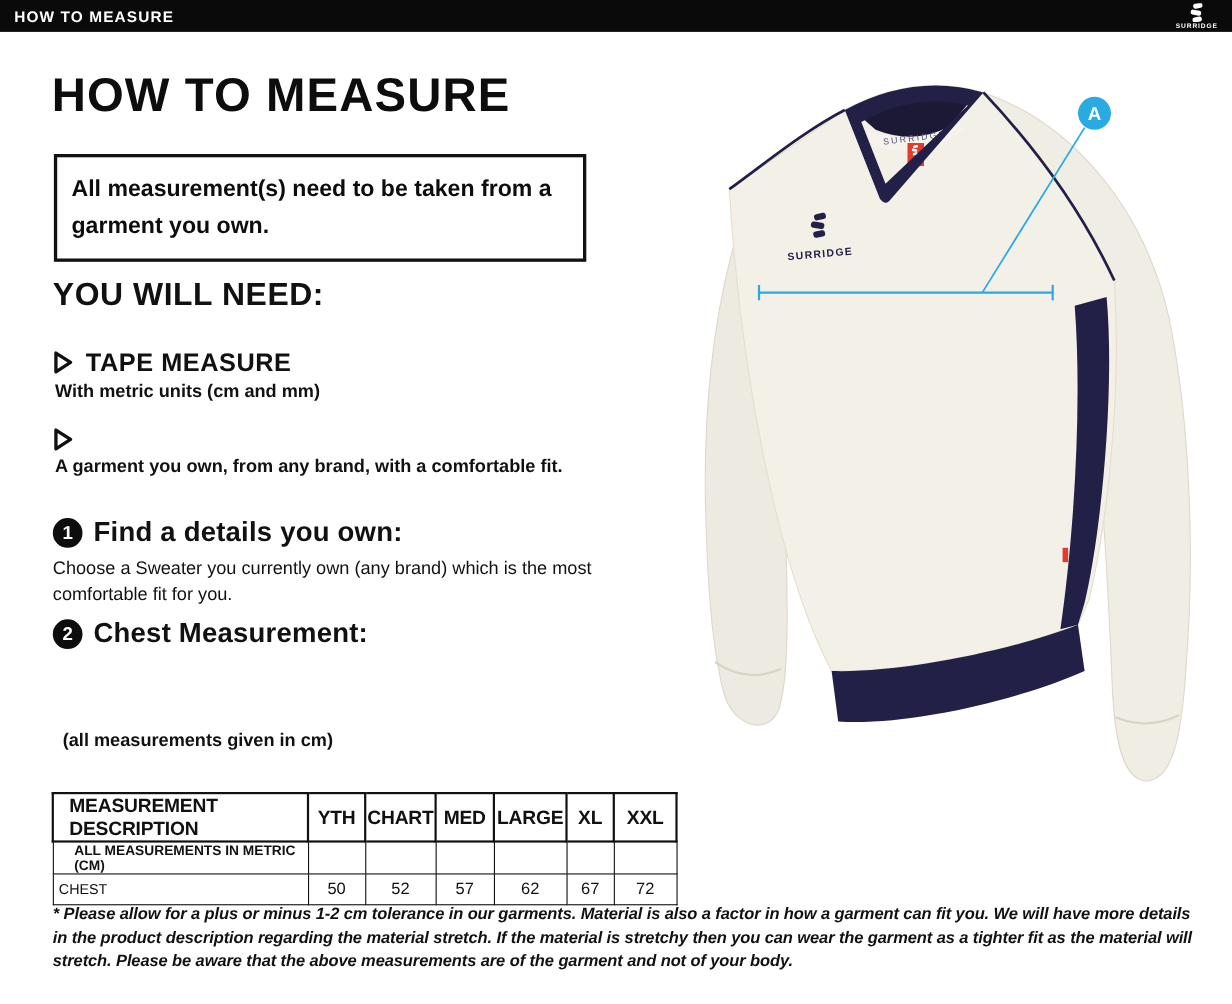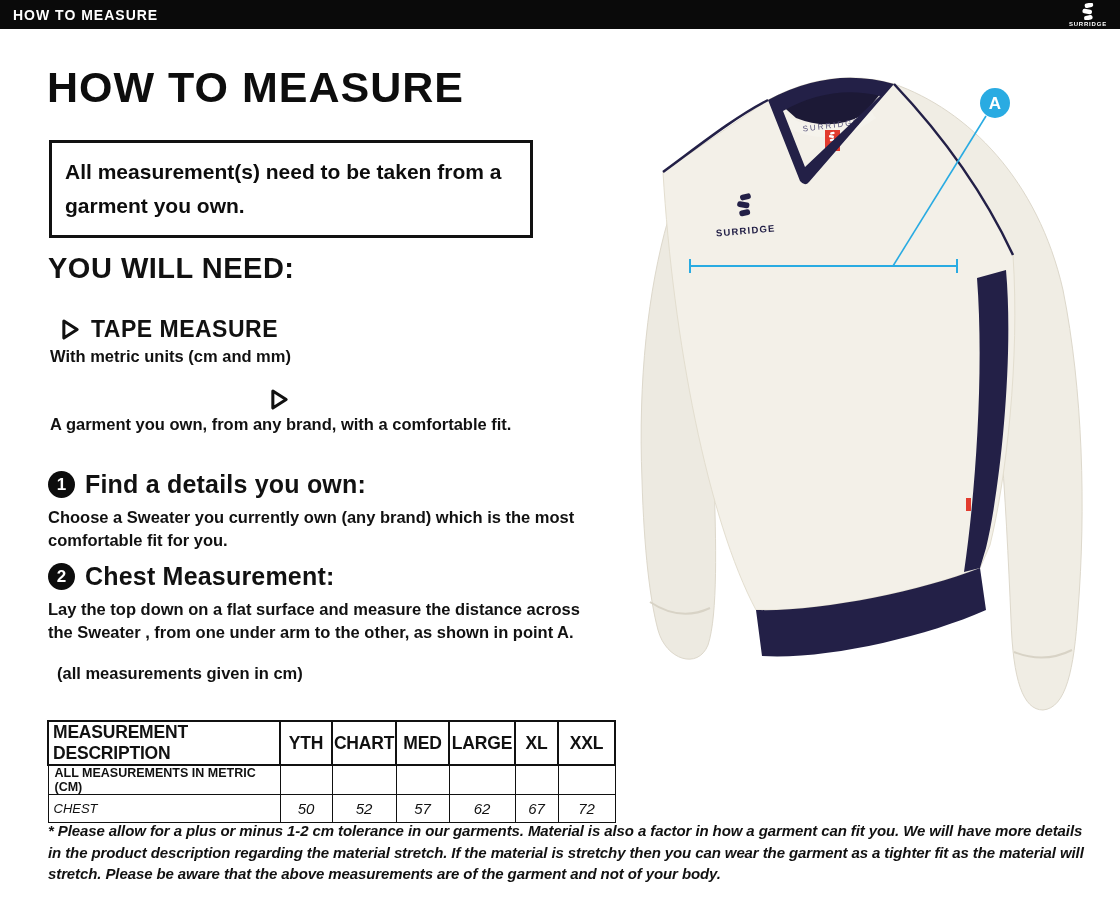--- a/index.html
+++ b/index.html
@@ -26,44 +26,44 @@
     border:3px solid #111;padding:12px 13px;
     font-size:21px;font-weight:bold;line-height:34px;color:#0d0d0d;
   }
   .ywn-heading{
     position:absolute;left:48px;top:252px;margin:0;
     font-size:29px;font-weight:800;letter-spacing:0.5px;
   }
   .need-item{position:absolute;left:48px;}
   .need-item.first{top:316px;}
   .need-item.second{top:388px;}
-  .need-title-row{display:flex;align-items:center;gap:11px;justify-content:center;}
+  .need-title-row{display:flex;align-items:center;gap:11px;}
   .need-title{font-size:23px;font-weight:800;letter-spacing:0.5px;}
   .need-desc{font-size:16.5px;font-weight:bold;margin-top:4px;margin-left:2px;}
   .step-item{position:absolute;left:48px;}
   .step-item.first{top:470px;}
   .step-item.second{top:562px;}
   .step-title-row{display:flex;align-items:center;gap:10px;}
   .step-num{
     width:27px;height:27px;border-radius:50%;background:#0d0d0d;color:#fff;
     font-size:17px;font-weight:bold;display:flex;align-items:center;justify-content:center;
   }
   .step-title{font-size:25px;font-weight:800;letter-spacing:0.2px;}
-  .step-desc{font-size:16.5px;font-weight:bold;line-height:22.5px;margin-top:7px;width:545px;}
+  .step-desc{font-size:16.5px;font-weight:normal;line-height:22.5px;margin-top:7px;width:545px;}
   .sc-heading{position:absolute;left:48px;top:664px;display:flex;align-items:flex-end;}
   .sc-big{font-size:34px;font-weight:800;letter-spacing:0.5px;line-height:34px;}
   .sc-small{font-size:16.5px;font-weight:bold;margin-left:9px;margin-bottom:2px;}
   
   table.size-table{position:absolute;left:47px;top:720px;border-collapse:collapse;}
   .size-table th,.size-table td{border:1.5px solid #111;padding:0;}
   .size-table thead th{border-width:2px;height:37px;font-size:17.5px;font-weight:bold;letter-spacing:-0.2px;}
-  .size-table thead th.desc{ text-align:left;padding-left:4px;}
+  .size-table thead th.desc{ text-align:left;padding-left:14px;}
   .size-table tr.metric td{height:24px;}
-  .size-table tr.metric td.desc{font-size:12.5px;font-weight:bold;padding-left:6px;text-align:left;}
-  .size-table tr.chest td{height:27px;font-size:15px;text-align:center;font-style:italic;}
+  .size-table tr.metric td.desc{font-size:12.5px;font-weight:bold;padding-left:19px;text-align:left;}
+  .size-table tr.chest td{height:27px;font-size:15px;text-align:center;}
   .size-table tr.chest td.desc{font-size:13px;font-weight:normal;padding-left:5px;text-align:left;}
   
   .disclaimer{
     position:absolute;left:48px;top:820px;width:1050px;
     font-size:15px;font-weight:bold;font-style:italic;line-height:21.5px;letter-spacing:-0.1px;
   }
   
   .figure{position:absolute;left:628px;top:60px;width:492px;height:660px;}
 </style>
 </head>
@@ -120,21 +120,20 @@
     <span class="step-title">Find a details you own:</span>
   </div>
   <div class="step-desc">Choose a Sweater you currently own (any brand) which is the most comfortable fit for you.</div>
 </div>
 
 <div class="step-item second">
   <div class="step-title-row">
     <span class="step-num">2</span>
     <span class="step-title">Chest Measurement:</span>
   </div>
-  <div class="step-desc">Lay the top down on a flat surface and measure the distance across the Sweater , from one under arm to the other, as shown in point A.</div>
 </div>
 
 <div class="sc-heading">
   <span class="sc-small">(all measurements given in cm)</span>
 </div>
 
 <table class="size-table">
   <colgroup>
     <col style="width:232px">
       <col style="width:52px">

